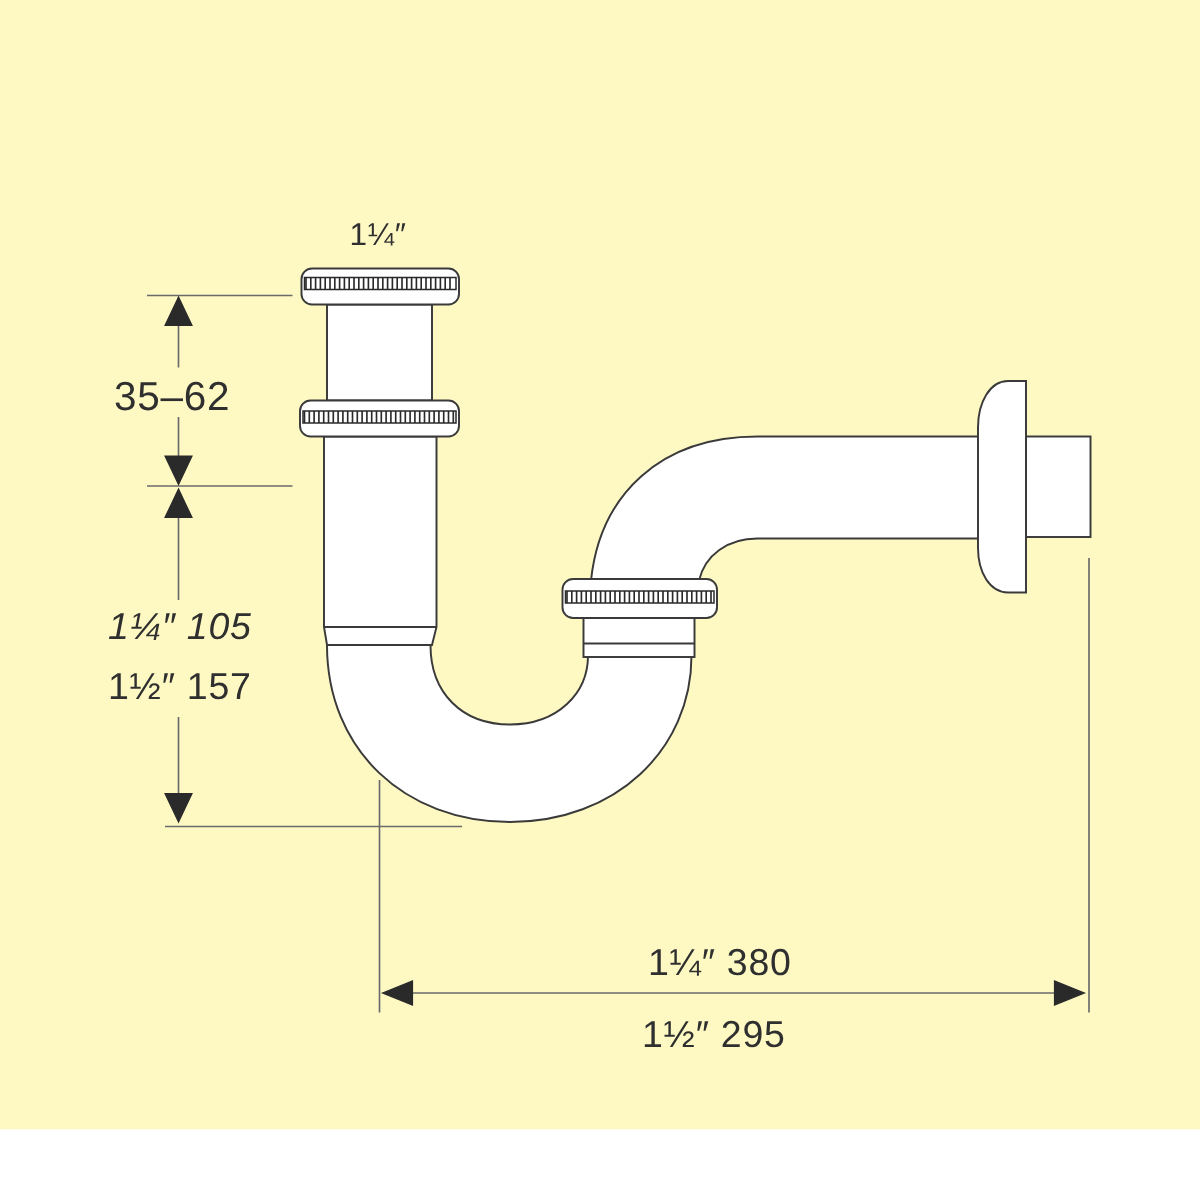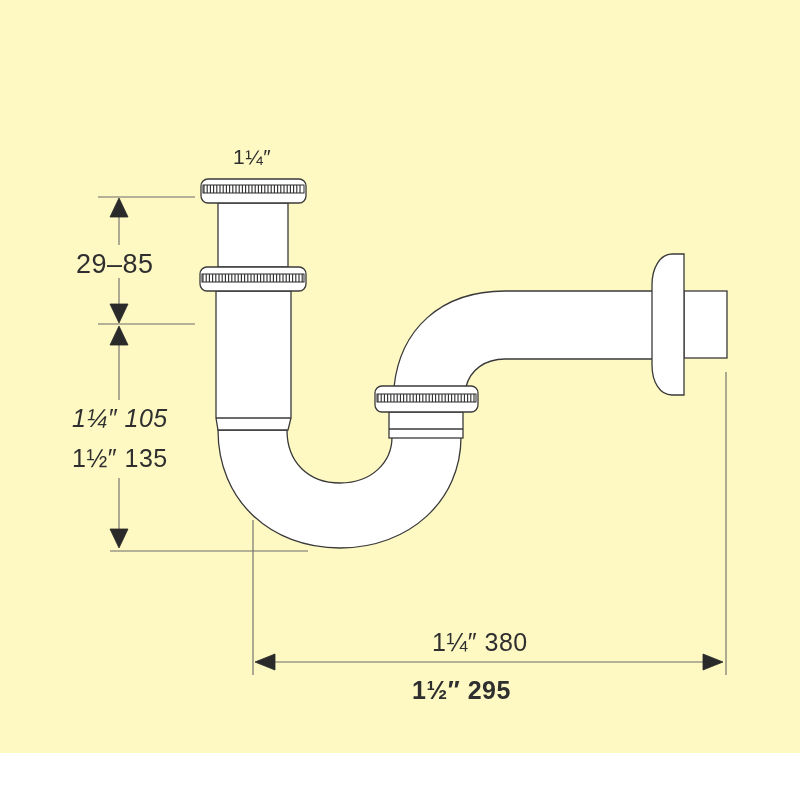--- a/index.html
+++ b/index.html
@@ -181,18 +181,18 @@
           <line x1="461.1999999999997" x2="461.1999999999997" y1="394" y2="402"></line>
           <line x1="464.3999999999997" x2="464.3999999999997" y1="394" y2="402"></line>
           <line x1="467.5999999999997" x2="467.5999999999997" y1="394" y2="402"></line>
           <line x1="470.79999999999967" x2="470.79999999999967" y1="394" y2="402"></line>
           <line x1="473.99999999999966" x2="473.99999999999966" y1="394" y2="402"></line>
         </g>
     </g>
   </svg>
 
   <div class="label small" style="left:233px; top:146px;">1¼″</div>
-  <div class="label" style="left:76px; top:251px; font-size:27px;">29–85</div>
+  <div class="label" style="left:76px; top:251px; font-size:27px;">35–62</div>
   <div class="label" style="left:72px; top:406px;font-style:italic;">1¼″ 105</div>
-  <div class="label" style="left:72px; top:446px;">1½″ 135</div>
+  <div class="label" style="left:72px; top:446px;">1½″ 157</div>
   <div class="label" style="left:432px; top:630px;">1¼″ 380</div>
-  <div class="label" style="left:412px; top:678px;font-weight:bold;">1½″ 295</div>
+  <div class="label" style="left:428px; top:678px;">1½″ 295</div>
 </div>
 
 </body></html>

